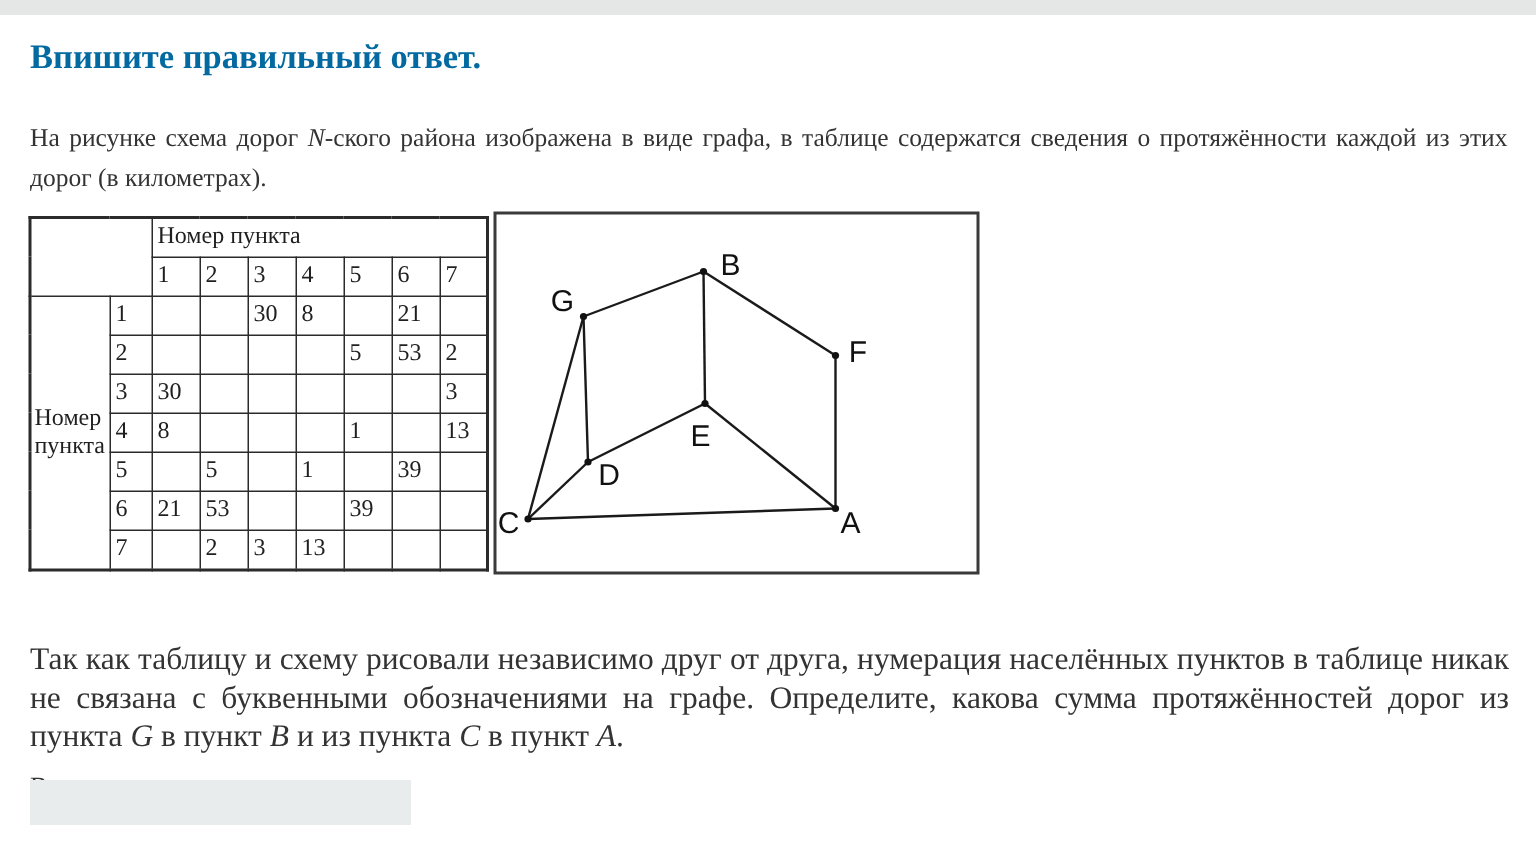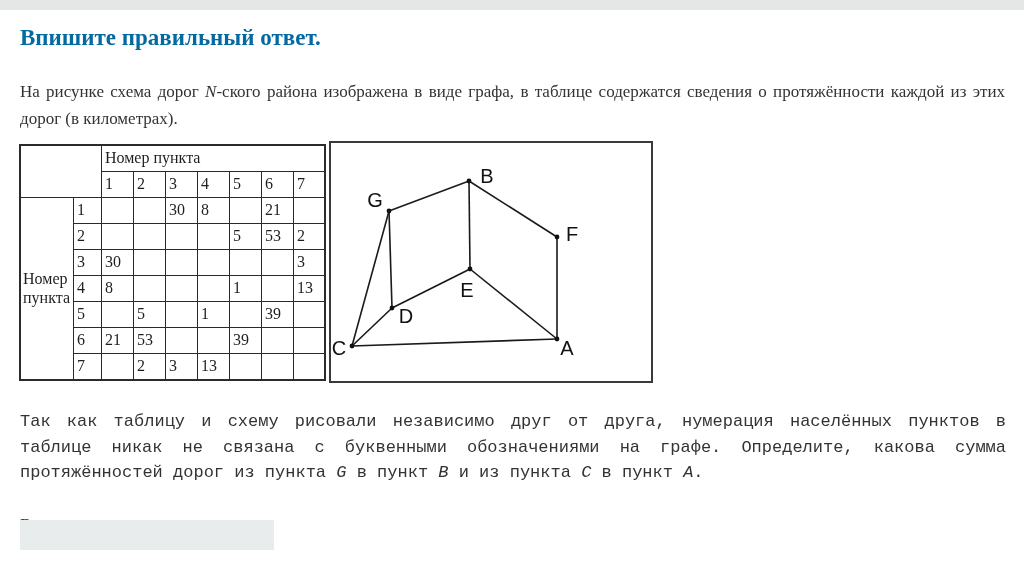--- a/index.html
+++ b/index.html
@@ -15,21 +15,21 @@
   table.dist{border-collapse:collapse;table-layout:fixed;font-size:16px;color:#1f1f1f;border:2px solid #2b2b2b;}
   table.dist td{border:1px solid #2b2b2b;height:25px;padding:0 3px;vertical-align:middle;text-align:left;
     overflow:hidden;white-space:nowrap;font-weight:normal;}
   table.dist td.rowhead{white-space:normal;line-height:19px;padding-left:2px;}
   table.dist td.colhead{padding-left:3px;}
   .graph-box{width:320px;height:238px;border:2px solid #3a3a3a;background:#fff;}
   .graph-box svg{display:block;}
   .graph-edge{stroke:#1a1a1a;stroke-width:1.6;}
   .graph-dot{fill:#111111;}
   .graph-label{font-family:"Liberation Sans", sans-serif;font-size:20px;fill:#111111;}
-  .task{position:absolute;left:20px;top:392px;width:986px;font-size:17px;line-height:25.5px;text-align:justify;font-family:Liberation Mono, monospace;}
+  .task{position:absolute;left:20px;top:406px;width:986px;font-size:21px;line-height:25.5px;text-align:justify;}
   .note{position:absolute;left:20px;top:486px;font-size:17.5px;margin-top:28px;}
   .vletter{font-style:italic;}
   .answer-input{position:absolute;left:20px;top:520px;width:254px;height:30px;border:none;outline:none;
     font-family:"Liberation Serif", serif;font-size:16px;padding:0 6px;box-sizing:border-box;}
 </style>
 </head>
 <body>
 
 <div class="top-bar" style="background-color: rgb(229, 230, 230);"></div>
 

